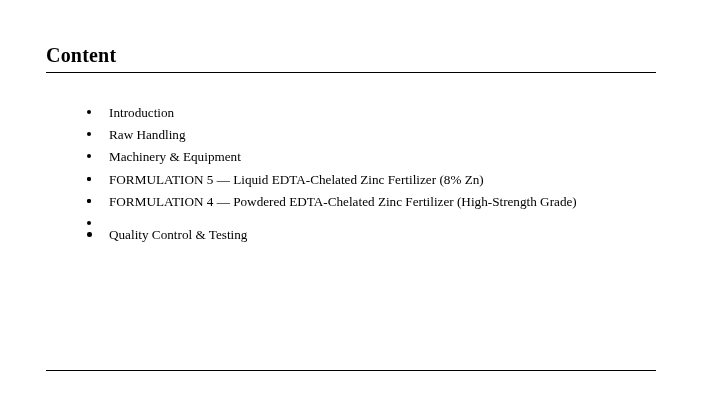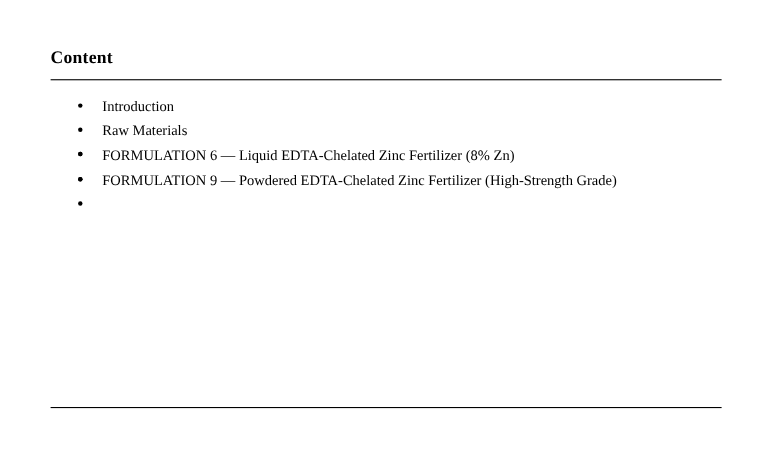--- a/index.html
+++ b/index.html
@@ -17,21 +17,21 @@
   .slide {
     position: relative;
     width: 702px;
     height: 409px;
     box-sizing: border-box;
   }
   .title {
     position: absolute;
     left: 46px;
     top: 44px;
-    font-size: 16px;
+    font-size: 20px;
     font-weight: bold;
     letter-spacing: 0.2px;
     color: #000000;
   }
   .rule-top {
     position: absolute;
     left: 46px;
     top: 72px;
     width: 610px;
     height: 0;
@@ -46,21 +46,21 @@
     border-top: 1px solid #000000;
   }
   .content {
     position: absolute;
     left: 60px;
     top: 86px;
     width: 612px;
   }
   ul.bullets {
     list-style: none;
-    margin: 0;
+    margin: 16px;
     padding: 0;
     font-family: Liberation Serif, serif;
   }
   ul.bullets li {
     position: relative;
     padding-left: 33px;
     font-size: 13.2px;
     line-height: 22.2px;
     color: #000000;
   }
@@ -94,37 +94,45 @@
   <div class="rule-top"></div>
 
   <div class="content">
     <ul class="bullets">
       <li>
         <span class="dot"></span>
         <span class="txt">Introduction</span>
       </li>
       <li>
         <span class="dot"></span>
-        <span class="txt">Raw Materials</span>
+        <span class="txt">Raw Handling</span>
+      </li>
+      <li>
+        <span class="dot"></span>
+        <span class="txt">Machinery &amp; Equipment</span>
       </li>
       <li>
         <span class="dot"></span>
       </li>
       <li>
         <span class="dot"></span>
-        <span class="txt">FORMULATION 6 — Liquid EDTA-Chelated Zinc Fertilizer (8% Zn)</span>
+        <span class="txt">FORMULATION 5 — Liquid EDTA-Chelated Zinc Fertilizer (8% Zn)</span>
       </li>
       <li>
         <span class="dot"></span>
       </li>
       <li>
         <span class="dot"></span>
-        <span class="txt">FORMULATION 9 — Powdered EDTA-Chelated Zinc Fertilizer (High-Strength Grade)</span>
+        <span class="txt">FORMULATION 4 — Powdered EDTA-Chelated Zinc Fertilizer (High-Strength Grade)</span>
       </li>
       <li>
         <span class="dot"></span>
+      </li>
+      <li class="spaced">
+        <span class="dot"></span>
+        <span class="txt">Quality Control &amp; Testing</span>
       </li>
     </ul>
   </div>
 
   <div class="rule-bottom"></div>
 
 </div>
 
 </body></html>

